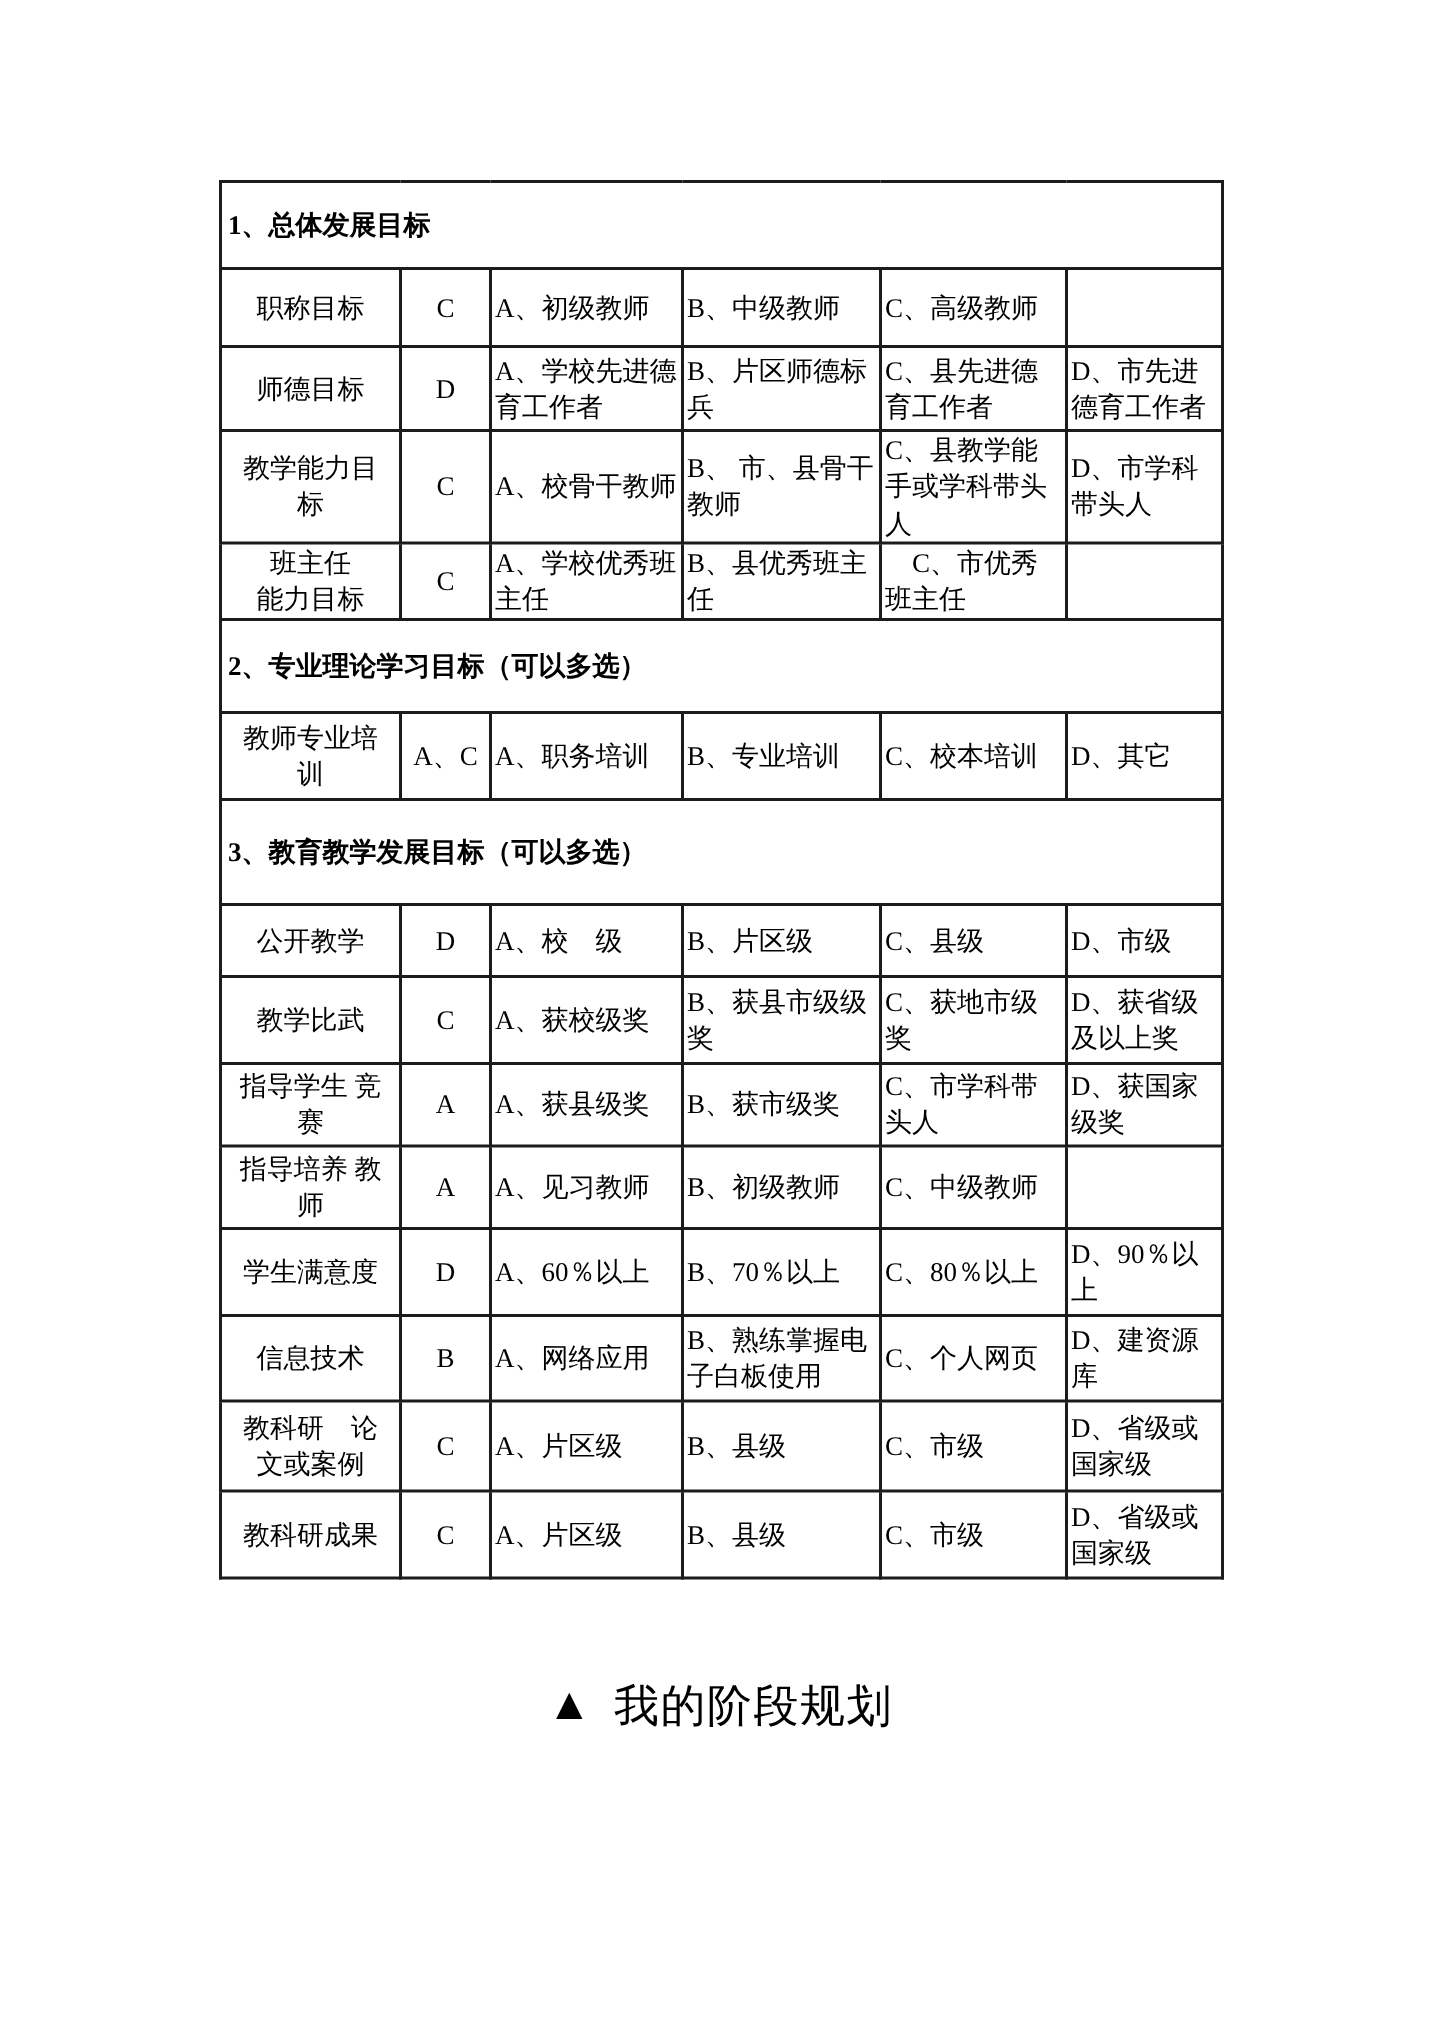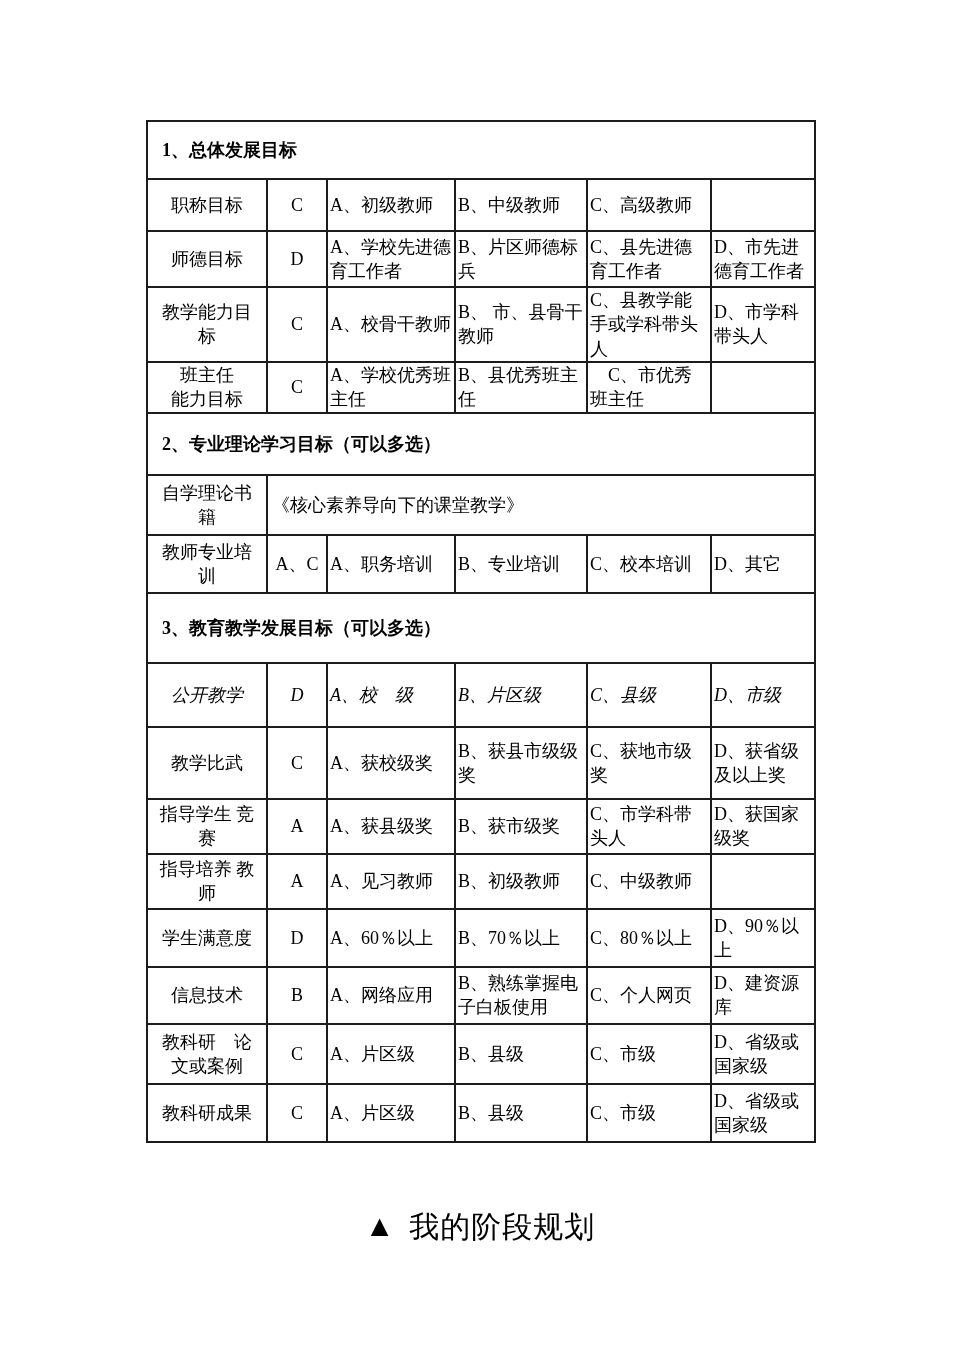--- a/index.html
+++ b/index.html
@@ -36,21 +36,21 @@
     font-size: 18px;
     line-height: 1.35;
     white-space: pre-wrap;
     word-break: break-all;
     overflow: hidden;
   }
   td.section-header {
     font-weight: bold;
     font-size: 19px;
     text-align: left;
-    padding: 0 14px;
+    padding: 0 4px;
   }
   td.label-cell {
     text-align: center;
     padding: 0 6px;
   }
   td.answer-cell {
     text-align: center;
     padding: 0 1px;
   }
   td.option-cell {
@@ -124,44 +124,40 @@
 能力目标</td>
             <td class="answer-cell">C</td>
             <td class="option-cell">A、学校优秀班主任</td>
             <td class="option-cell">B、县优秀班主任</td>
             <td class="option-cell">　C、市优秀班主任</td>
             <td class="option-cell"></td>
           </tr>
           <tr style="height: 62px;">
             <td class="section-header" colspan="6">2、专业理论学习目标（可以多选）</td>
           </tr>
-          <tr style="height: 60px;">
-            <td class="label-cell">自学理论书籍</td>
-            <td class="merged-cell" colspan="5">《核心素养导向下的课堂教学》</td>
-          </tr>
           <tr style="height: 58px;">
             <td class="label-cell">教师专业培训</td>
             <td class="answer-cell">A、C</td>
             <td class="option-cell">A、职务培训</td>
             <td class="option-cell">B、专业培训</td>
             <td class="option-cell">C、校本培训</td>
             <td class="option-cell">D、其它</td>
           </tr>
           <tr style="height: 70px;">
             <td class="section-header" colspan="6">3、教育教学发展目标（可以多选）</td>
           </tr>
-          <tr style="height: 64px; font-style: italic;">
+          <tr style="height: 48px;">
             <td class="label-cell">公开教学</td>
             <td class="answer-cell">D</td>
             <td class="option-cell">A、校　级</td>
             <td class="option-cell">B、片区级</td>
             <td class="option-cell">C、县级</td>
             <td class="option-cell">D、市级</td>
           </tr>
-          <tr style="height: 72px;">
+          <tr style="height: 58px;">
             <td class="label-cell">教学比武</td>
             <td class="answer-cell">C</td>
             <td class="option-cell">A、获校级奖</td>
             <td class="option-cell">B、获县市级级奖</td>
             <td class="option-cell">C、获地市级奖</td>
             <td class="option-cell">D、获省级及以上奖</td>
           </tr>
           <tr style="height: 55px;">
             <td class="label-cell">指导学生 竞赛</td>
             <td class="answer-cell">A</td>

